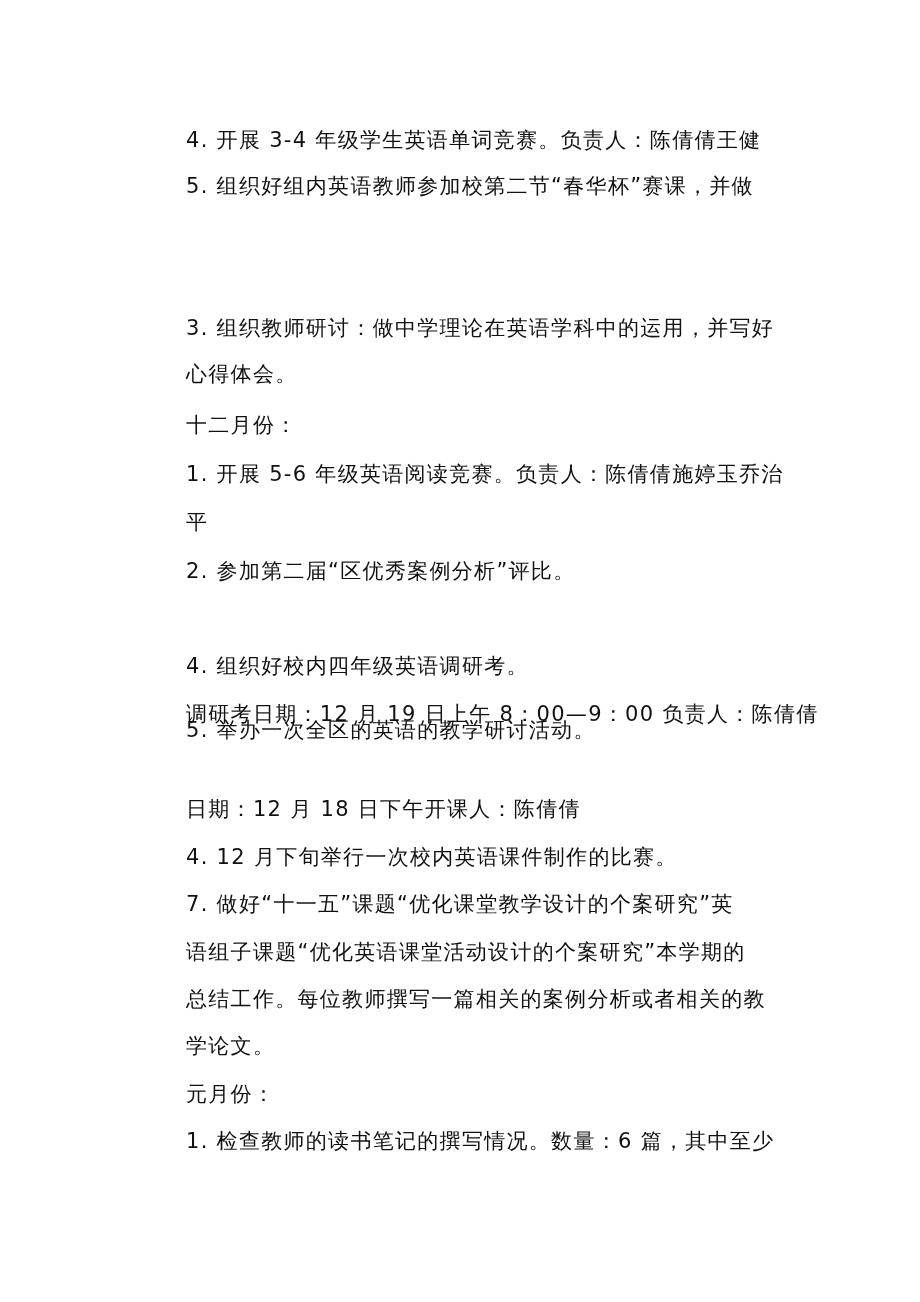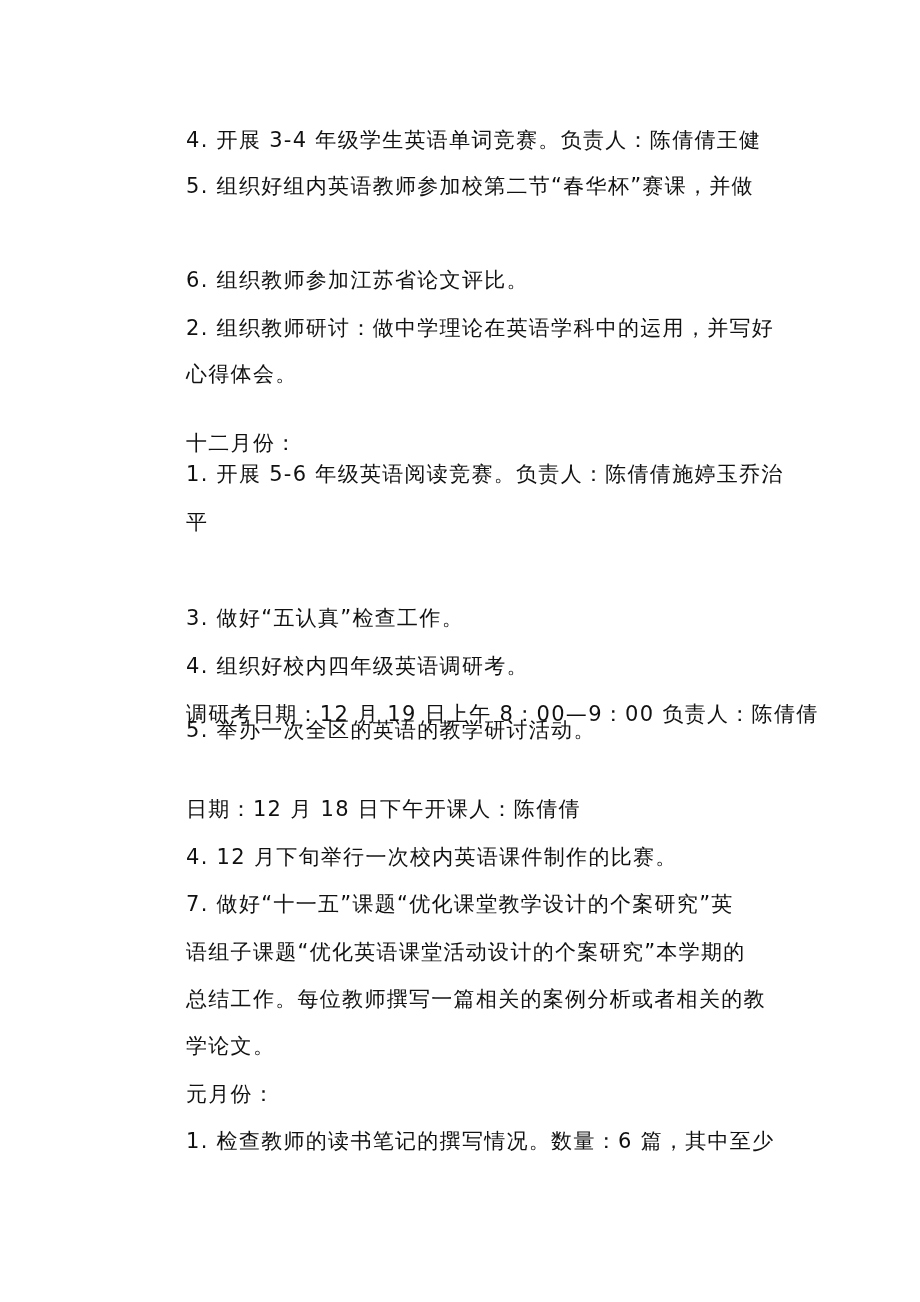--- a/index.html
+++ b/index.html
@@ -32,27 +32,26 @@
     letter-spacing: 1.3px;
     margin-left: 48px;
   }
 </style>
 </head>
 <body>
 
 <div class="page">
   <div class="line" style="top:125px">4. 开展 3-4 年级学生英语单词竞赛。负责人：陈倩倩王健</div>
   <div class="line" style="top:171px">5. 组织好组内英语教师参加校第二节“春华杯”赛课，并做</div>
-  <div class="line" style="top:265px">6. 组织教师参加江苏省论文评比。</div>
-  <div class="line" style="top:313px">2. 组织教师研讨：做中学理论在英语学科中的运用，并写好</div>
+  <div class="line" style="top:313px">3. 组织教师研讨：做中学理论在英语学科中的运用，并写好</div>
   <div class="line" style="top:359px">心得体会。</div>
-  <div class="line" style="top:428px">十二月份：</div>
+  <div class="line" style="top:410px">十二月份：</div>
   <div class="line" style="top:459px">1. 开展 5-6 年级英语阅读竞赛。负责人：陈倩倩施婷玉乔治</div>
   <div class="line" style="top:507px">平</div>
-  <div class="line" style="top:603px">3. 做好“五认真”检查工作。</div>
+  <div class="line" style="top:556px">2. 参加第二届“区优秀案例分析”评比。</div>
   <div class="line" style="top:651px">4. 组织好校内四年级英语调研考。</div>
   <div class="line" style="top:699px">调研考日期：12 月 19 日上午 8：00—9：00 负责人：陈倩倩</div>
   <div class="line" style="top:715px">5. 举办一次全区的英语的教学研讨活动。</div>
   <div class="line" style="top:794px">日期：12 月 18 日下午开课人：陈倩倩</div>
   <div class="line" style="top:842px">4. 12 月下旬举行一次校内英语课件制作的比赛。</div>
   <div class="line" style="top:889px">7. 做好“十一五”课题“优化课堂教学设计的个案研究”英</div>
   <div class="line" style="top:984px">总结工作。每位教师撰写一篇相关的案例分析或者相关的教</div>
   <div class="line" style="top:937px">语组子课题“优化英语课堂活动设计的个案研究”本学期的</div>
   <div class="line" style="top:1031px">学论文。</div>
   <div class="line" style="top:1079px">元月份：</div>

